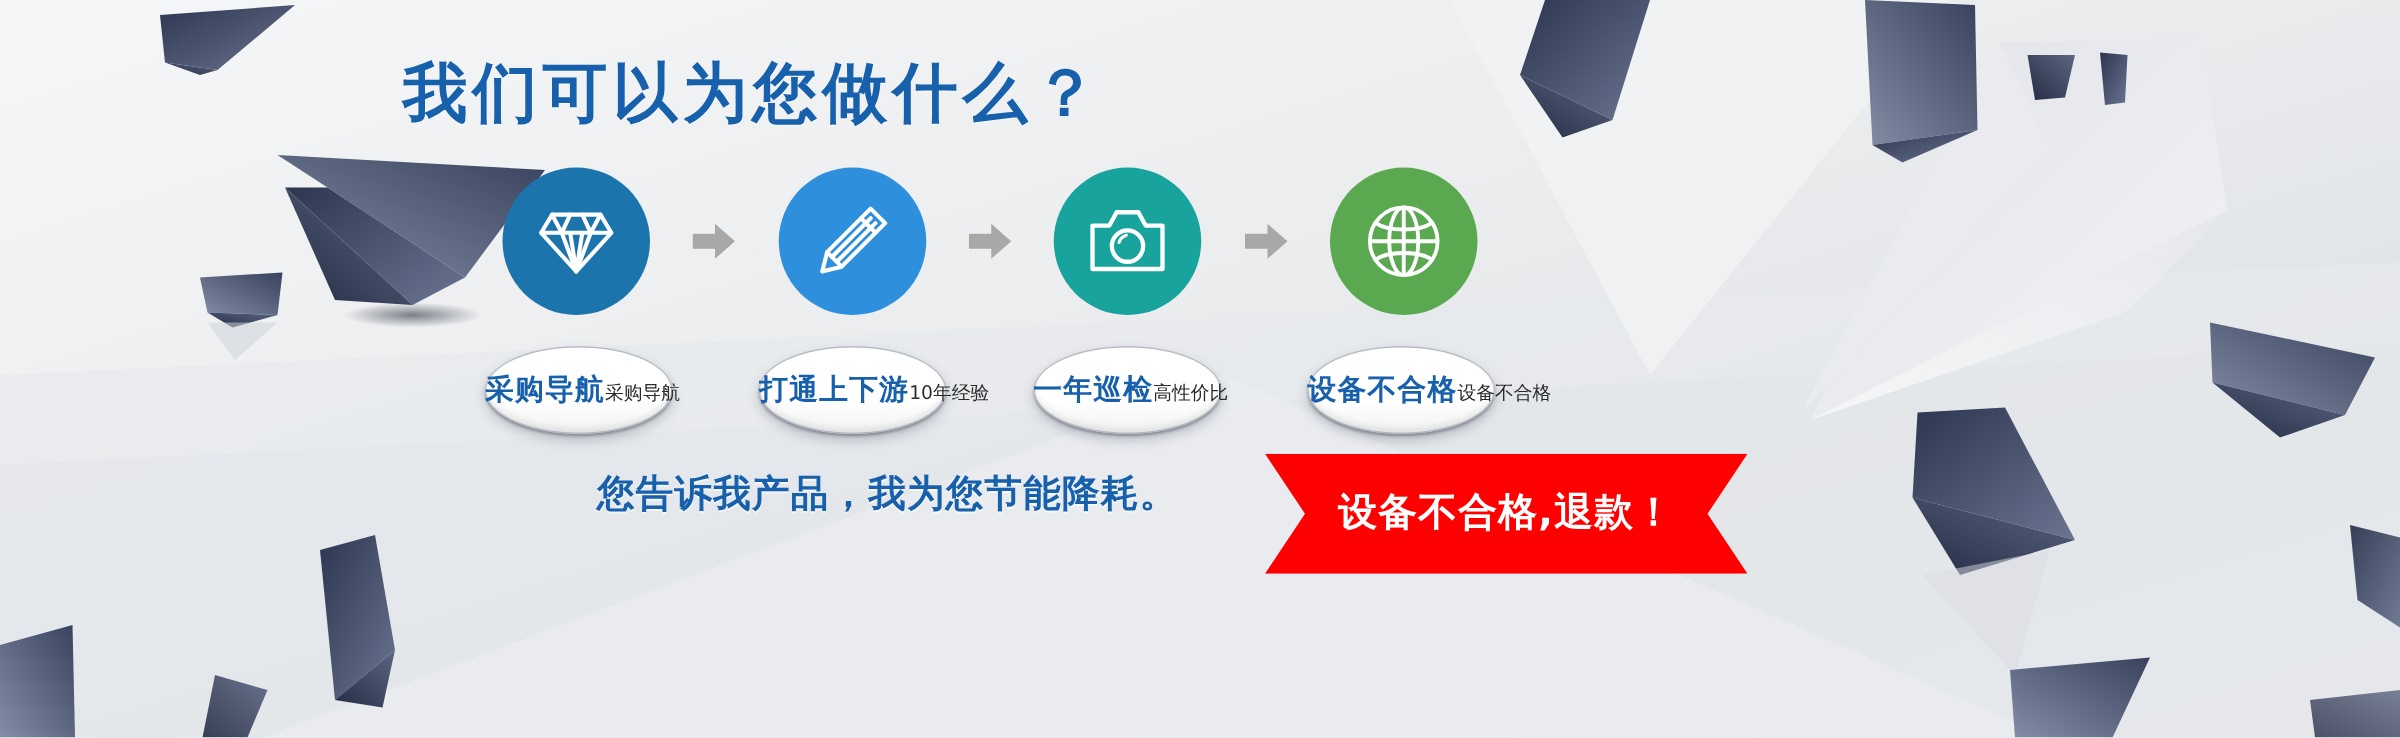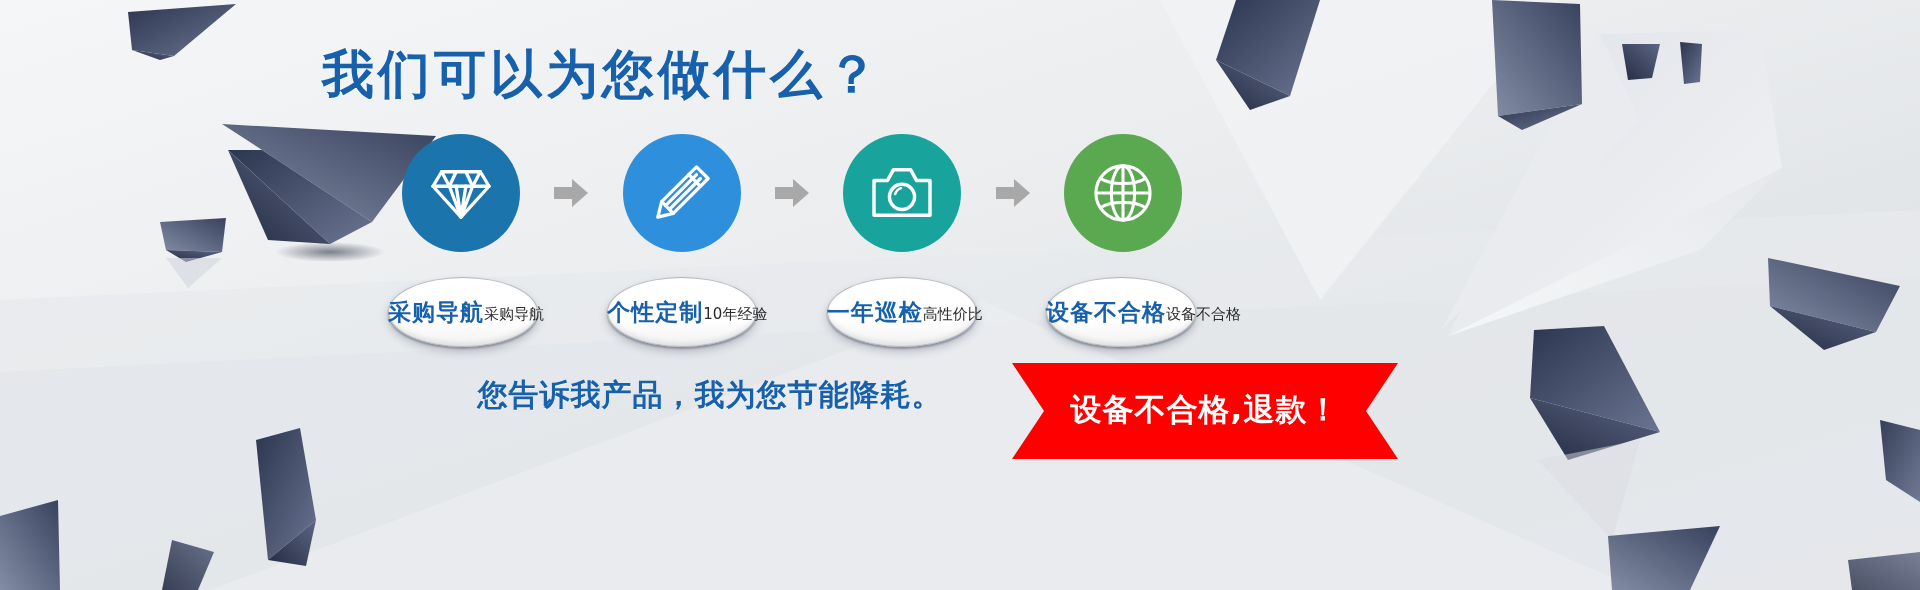--- a/index.html
+++ b/index.html
@@ -266,21 +266,21 @@
       <div class="disc"></div>
       <div class="txt">
         <span class="t1">采购导航</span>
         <span class="t2">采购导航</span>
       </div>
     </div>
 
     <div class="badge">
       <div class="disc"></div>
       <div class="txt">
-        <span class="t1">个性定制</span>
+        <span class="t1">打通上下游</span>
         <span class="t2">10年经验</span>
       </div>
     </div>
 
     <div class="badge">
       <div class="disc"></div>
       <div class="txt">
         <span class="t1">一年巡检</span>
         <span class="t2">高性价比</span>
       </div>

